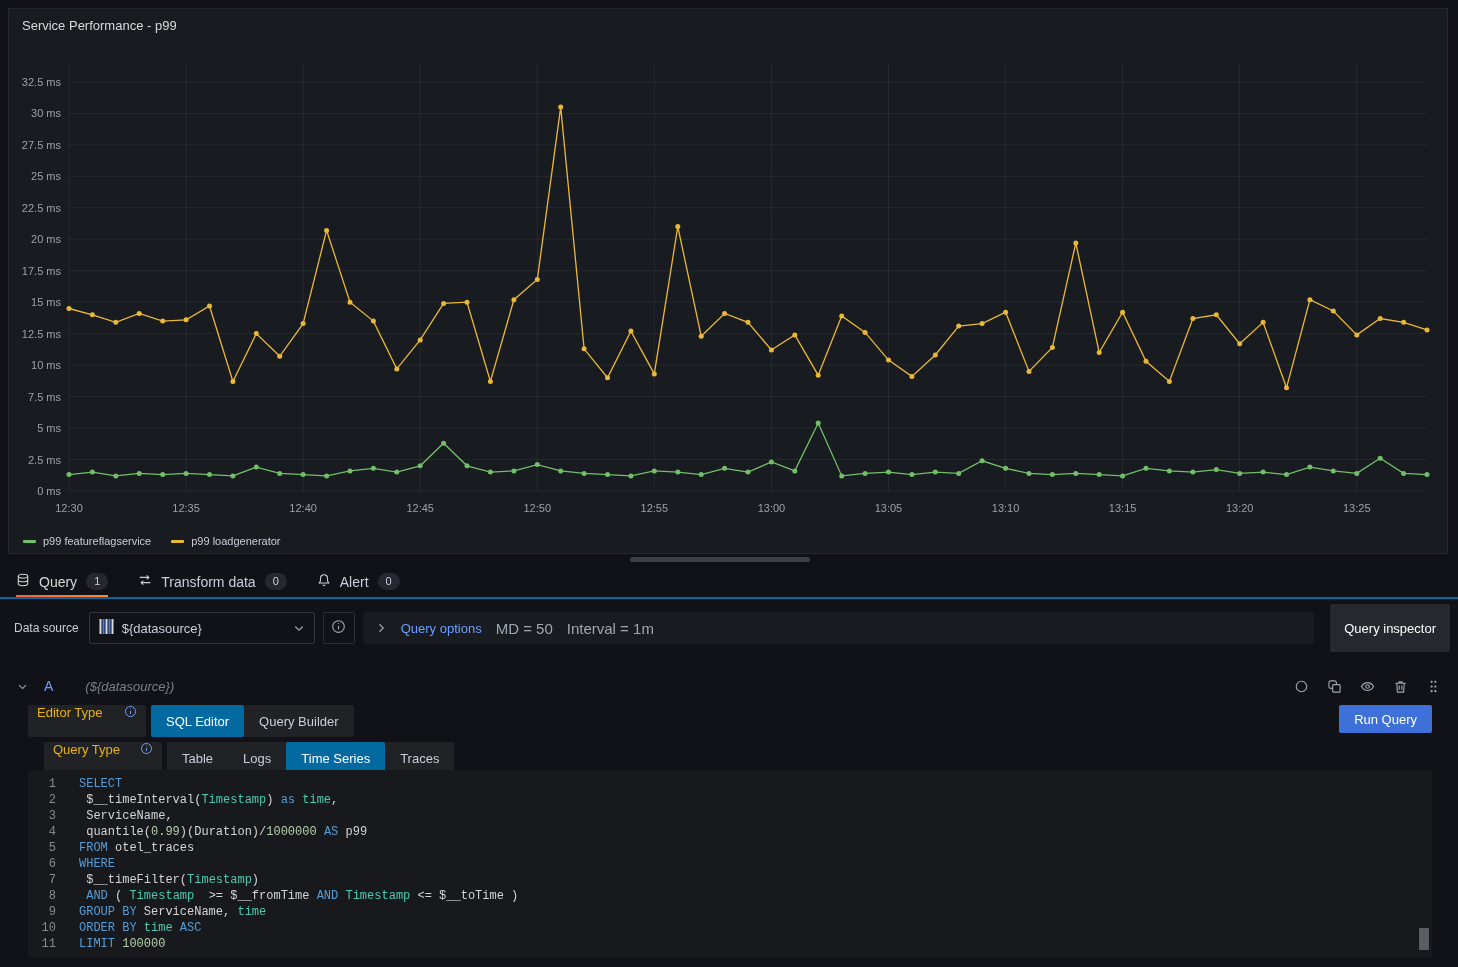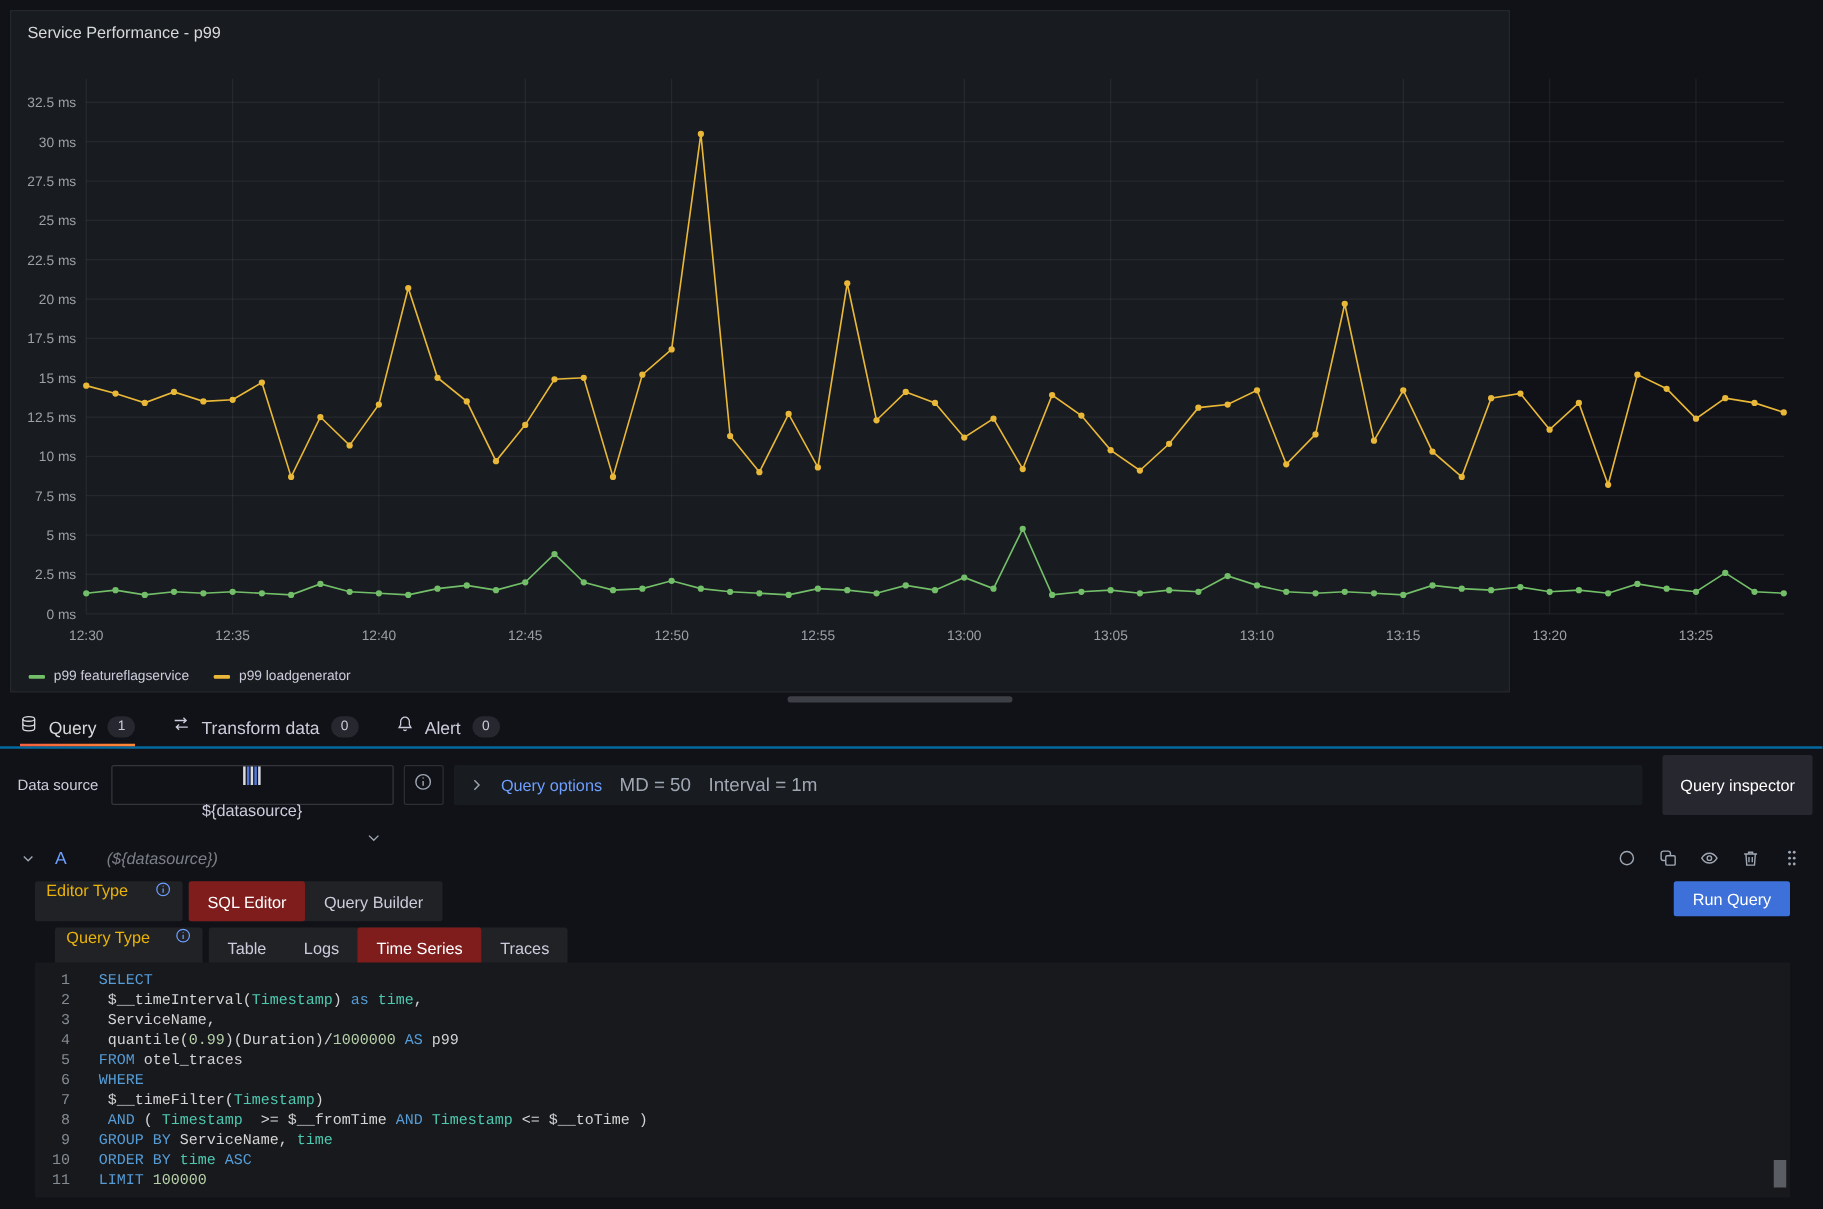--- a/index.html
+++ b/index.html
@@ -1,20 +1,20 @@
 <!DOCTYPE html>
 <html><head>
 <meta charset="utf-8">
 <style>
   * { margin:0; padding:0; box-sizing:border-box; }
   html,body { width:1458px; height:967px; background:#111217; overflow:hidden;
     font-family:"Liberation Sans","DejaVu Sans",sans-serif; color:#ccccdc; }
 
   
-  .panel { position:absolute; left:8px; top:8px; width:1200px; height:546px;
+  .panel { position:absolute; left:8px; top:8px; width:1440px; height:546px;
     background:#181b1f; border:1px solid rgba(204,204,220,0.07); }
   .panel-title { position:absolute; top:9px; left:13px; font-size:13px; font-weight:500; color:#d8d9da; }
   #chart-svg { position:absolute; top:30px; left:4px; }
   #chart-svg text { fill:#9da0a6; font-size:11px; font-family:"Liberation Sans",sans-serif; }
   .legend { position:absolute; left:14px; bottom:6px; display:flex; gap:20px; }
   .legend-item { display:flex; align-items:center; gap:7px; font-size:11px; color:#ccccdc; cursor:pointer; }
   .legend-swatch { width:13px; height:3px; border-radius:1px; }
 
   .h-scrollbar { position:absolute; top:557px; left:630px; width:180px; height:5px;
     background:#3c3f45; border-radius:3px; }
@@ -28,21 +28,21 @@
   .tab.active::after { content:''; position:absolute; left:0; right:0; bottom:0; height:2px;
     background:linear-gradient(90deg,#F55F3E,#FF8833); }
   .badge { background:rgba(204,204,220,0.12); color:#ccccdc; font-size:11px; line-height:1;
     padding:3px 8px; border-radius:999px; }
   .tab svg { flex:none; }
 
   
   .ds-row { position:absolute; top:612px; left:8px; right:8px; height:32px; display:flex; align-items:center; }
   .ds-label { font-size:12px; font-weight:500; color:#ccccdc; margin:0 10px 0 6px; }
   .ds-picker { width:226px; height:32px; background:#111217; border:1px solid #34363c; border-radius:2px;
-    display:flex; align-items:center; gap:8px; padding:0 9px; cursor:pointer;flex-direction:column; }
+    display:flex; align-items:center; gap:8px; padding:0 9px; cursor:pointer; }
   .ds-picker .ds-value { font-size:13px; color:#ccccdc; }
   .ds-picker .chev { margin-left:auto; color:#9fa7b3; display:flex; }
   .icon-btn { width:32px; height:32px; margin-left:8px; border:1px solid #2c2e33; border-radius:2px;
     background:transparent; display:flex; align-items:center; justify-content:center; color:#9fa7b3; cursor:pointer; }
   .options-bar { flex:1; margin-left:8px; height:32px; background:#181b1f; border-radius:2px;
     display:flex; align-items:center; gap:14px; padding:0 12px; }
   .options-bar .collapse-chev { color:#9fa7b3; display:flex; cursor:pointer; }
   .query-options-link { font-size:13px; color:#6E9FFF; cursor:pointer; }
   .option-stat { font-size:15px; color:#9fa7b3; }
   .inspector-btn { margin-left:16px; height:48px; padding:0 14px; background:rgba(204,204,220,0.12);
@@ -60,21 +60,21 @@
   
   .editor-area { position:absolute; top:705px; left:28px; right:26px; }
   .form-row { display:flex; align-items:center; height:32px; margin-bottom:1px; }
   .form-row + .form-row { margin-top:5px;margin-left:16px; }
   .form-label { width:118px; height:32px; background:#202226; border-radius:2px; display:flex;
     align-items:flex-start; justify-content:space-between; padding:0 9px; font-size:13px; color:#eab308; }
   .form-label .info { display:flex; color:#6E9FFF; cursor:pointer; }
   .seg-group { display:flex; background:#202226; border-radius:2px; margin-left:5px; }
   .seg { height:32px; padding:0 15px; display:flex; align-items:center; font-size:13px; color:#ccccdc;
     background:transparent; border:none; cursor:pointer; font-family:inherit; }
-  .seg.active { background:#7f1d1d; color:#fff; border-radius:2px; }
+  .seg.active { background:#0369a1; color:#fff; border-radius:2px; }
   .run-query-btn { position:absolute; right:0; top:0; height:28px; padding:0 15px; background:#3D71D9;
     border:none; border-radius:2px; color:#fff; font-size:13px; font-weight:500; cursor:pointer; font-family:inherit; }
 
   
   .sql-editor { position:absolute; top:770px; left:28px; right:26px; height:188px; background:#17191d;
     font-family:"Liberation Mono","DejaVu Sans Mono",monospace; font-size:12px; padding-top:6px; overflow:hidden; }
   .code-line { display:flex; height:16px; line-height:16px; white-space:pre; }
   .ln { width:28px; flex:none; text-align:right; color:#858b93; }
   .code { padding-left:23px; }
   .tk-kw { color:#569CD6; }

